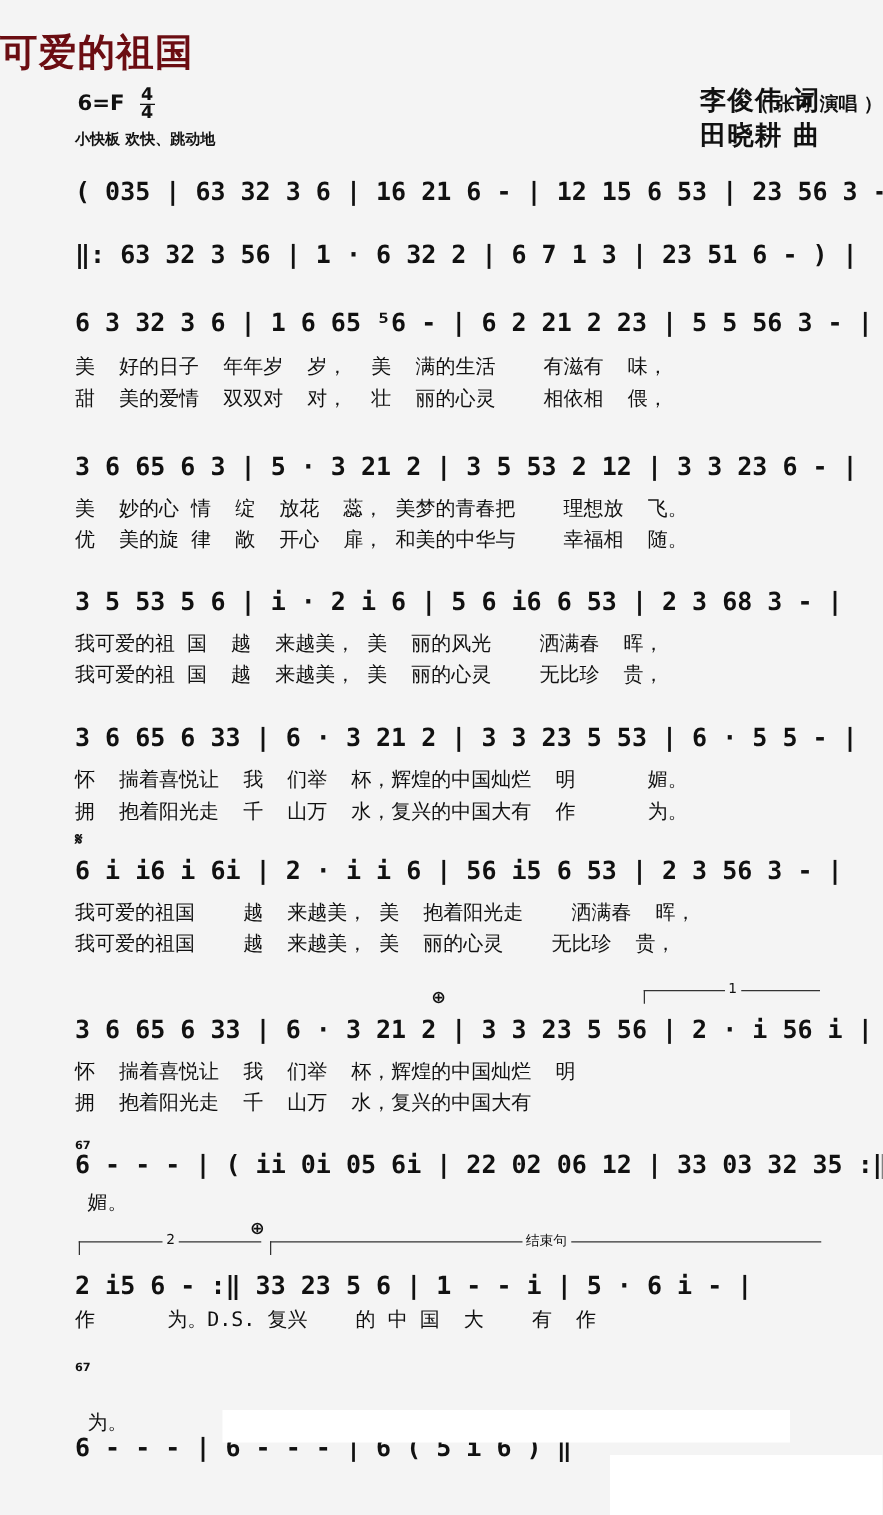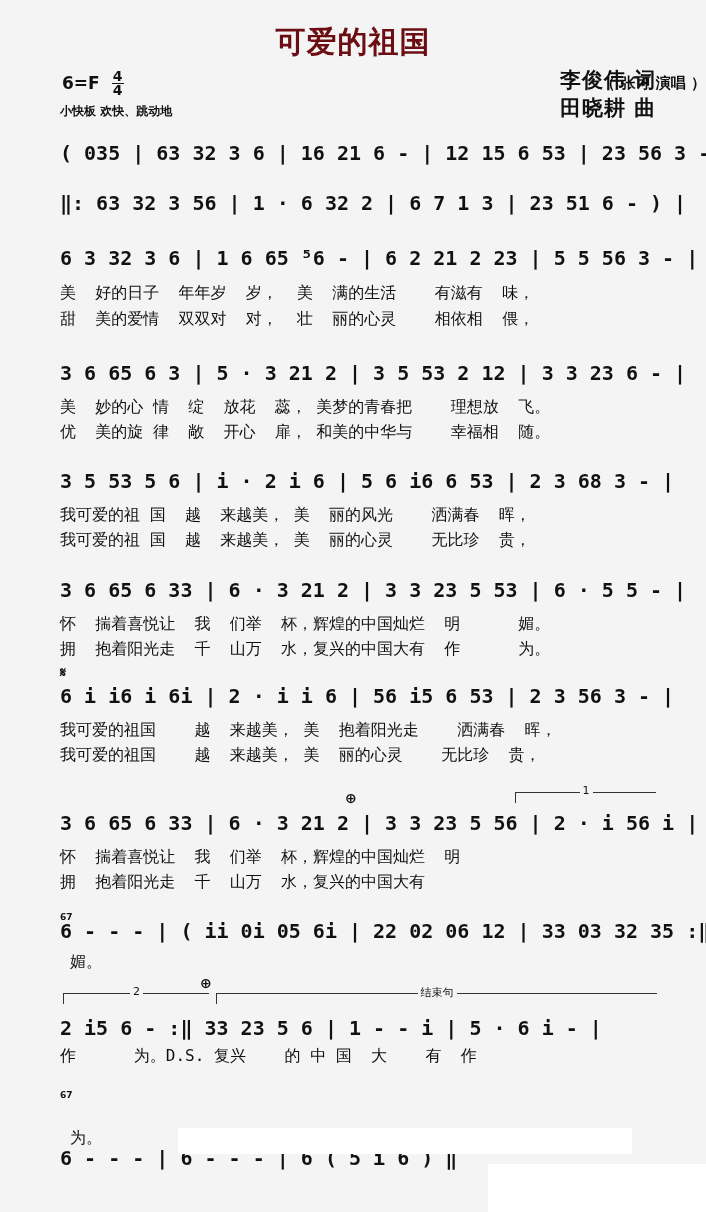--- a/index.html
+++ b/index.html
@@ -1,19 +1,19 @@
 <!DOCTYPE html>
 <html><head>
 <meta charset="utf-8">
 <style>
   html,body{margin:0;padding:0;}
   body{width:706px;height:1212px;background:#f4f4f4;position:relative;overflow:hidden;
        font-family:"DejaVu Sans","Liberation Sans",sans-serif;color:#111;}
   .abs{position:absolute;}
-  .title{left:0;width:706px;top:22px;text-align:center;font-size:30px;color:#6b0d12;font-weight:bold;letter-spacing:1px;}
+  .title{left:0;width:706px;top:22px;font-size:30px;color:#6b0d12;font-weight:bold;letter-spacing:1px;}
   .key{left:62px;top:70px;font-size:17px;font-weight:bold;}
   .ts{display:inline-block;vertical-align:middle;text-align:center;line-height:13px;font-size:14px;margin-left:6px;}
   .ts span{display:block;}
   .ts .ln{border-top:1px solid #111;width:12px;margin:0 auto;}
   .tempo{left:60px;top:103px;font-size:12px;font-weight:bold;}
   .singer{left:0;width:706px;top:74px;text-align:right;font-size:15px;font-weight:bold;}
   .credit{left:560px;font-size:21px;font-weight:bold;letter-spacing:1px;}
   .row{left:60px;width:600px;font-size:20px;font-weight:bold;white-space:pre;font-family:"DejaVu Sans Mono","Liberation Mono",monospace;letter-spacing:0px;}
   .notes{height:26px;line-height:26px;}
   .lyr{left:60px;font-size:16px;white-space:pre;font-family:"DejaVu Sans Mono","Liberation Mono",monospace;color:#111;}

